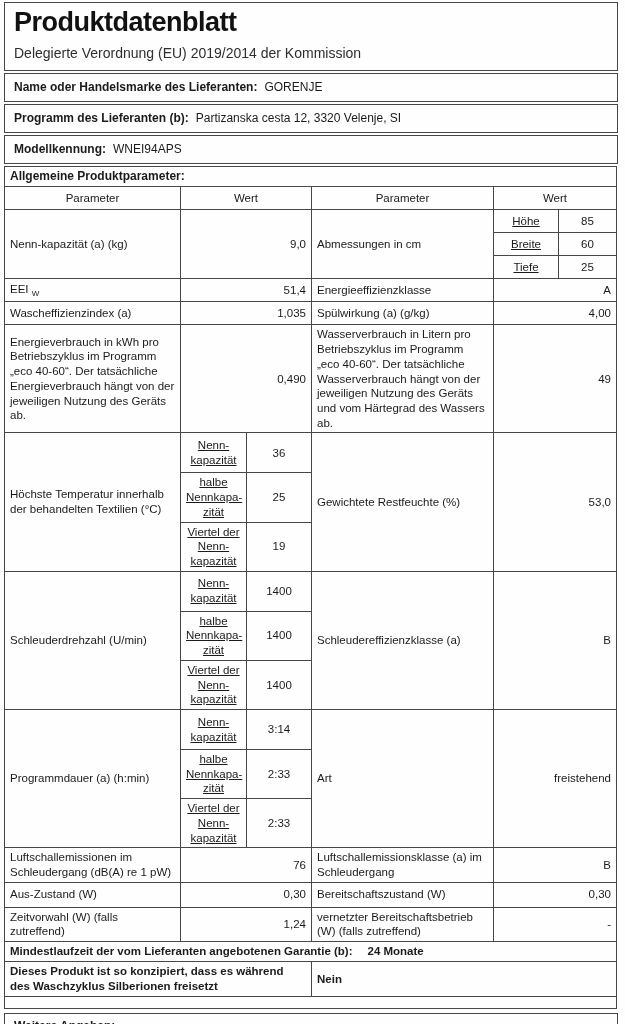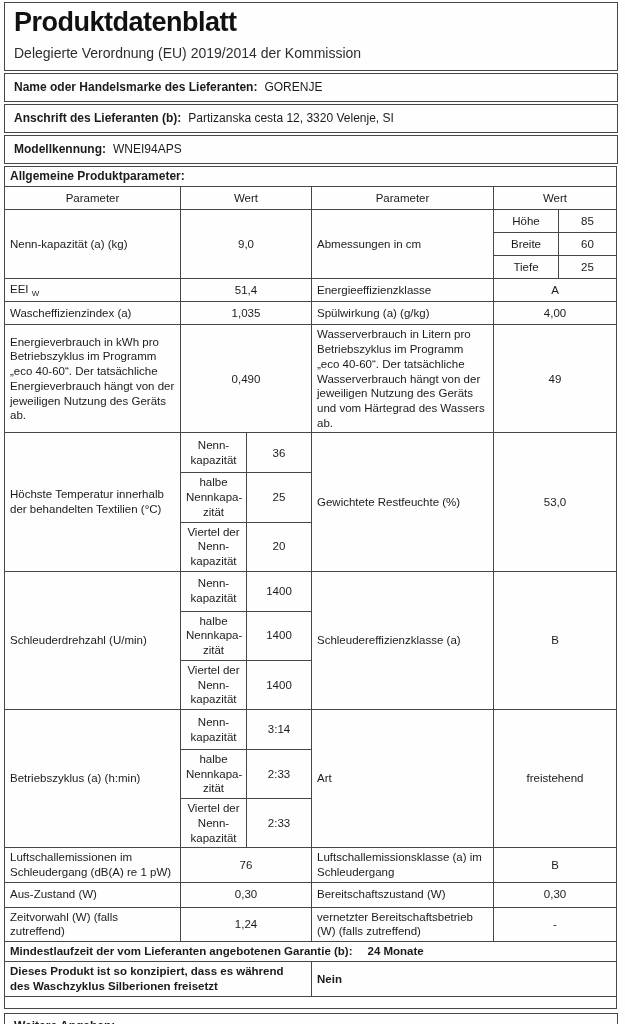--- a/index.html
+++ b/index.html
@@ -50,22 +50,22 @@
     line-height: 1.28;
     overflow: hidden;
   }
   td.section-title {
     font-weight: bold;
     font-size: 12px;
     padding: 4px 5px;
     height: 20px;
   }
   td.param { text-align: left; }
-  td.val { text-align: center; }
-  td.sublabel { text-align: center; padding: 2px 3px; }
+  td.val { text-align: right; }
+  td.sublabel { text-align: center; padding: 2px 3px; text-decoration: underline; }
   td.subval { text-align: center; }
   td.hdr-param { text-align: center; height: 23px; }
   td.hdr-val { text-align: center; }
   td.bold { font-weight: bold; }
   td.empty-row { height: 12px; padding: 0; }
   .wlabel { font-weight: bold; }
   .wvalue { font-weight: bold; margin-left: 15px; }
   sub.eei-sub { font-size: 8px; }
   
   .more-info-box { margin-top: 4px; padding: 5px 9px 6px 9px; font-size: 12px; font-weight: bold; }
@@ -77,21 +77,21 @@
 
   <div class="box title-box">
     <div class="doc-title">Produktdatenblatt</div>
     <div class="doc-subtitle">Delegierte Verordnung (EU) 2019/2014 der Kommission</div>
   </div>
 
   <div class="box info-row">
     <span class="lbl">Name oder Handelsmarke des Lieferanten:</span><span class="val">GORENJE</span>
   </div>
   <div class="box info-row">
-    <span class="lbl">Anschrift des Lieferanten (b):</span><span class="val">Partizanska cesta 12, 3320 Velenje, SI</span>
+    <span class="lbl">Programm des Lieferanten (b):</span><span class="val">Partizanska cesta 12, 3320 Velenje, SI</span>
   </div>
   <div class="box info-row">
     <span class="lbl">Modellkennung:</span><span class="val">WNEI94APS</span>
   </div>
 
   <table class="main">
     <colgroup>
       <col style="width:176px">
         <col style="width:66px">
         <col style="width:65px">
@@ -155,41 +155,41 @@
       <td class="subval">36</td>
       <td class="param" rowspan="3">Gewichtete Restfeuchte (%)</td>
       <td class="val" colspan="2" rowspan="3">53,0</td>
     </tr>
     <tr>
       <td class="sublabel" style="height:44px">halbe Nennkapa-zität</td>
       <td class="subval">25</td>
     </tr>
     <tr>
       <td class="sublabel" style="height:42px">Viertel der Nenn-kapazität</td>
-      <td class="subval">20</td>
+      <td class="subval">19</td>
     </tr>
 
     <tr>
       <td class="param" rowspan="3">Schleuderdrehzahl (U/min)</td>
       <td class="sublabel" style="height:40px">Nenn-kapazität</td>
       <td class="subval">1400</td>
       <td class="param" rowspan="3">Schleudereffizienzklasse (a)</td>
       <td class="val" colspan="2" rowspan="3">B</td>
     </tr>
     <tr>
       <td class="sublabel" style="height:44px">halbe Nennkapa-zität</td>
       <td class="subval">1400</td>
     </tr>
     <tr>
       <td class="sublabel" style="height:42px">Viertel der Nenn-kapazität</td>
       <td class="subval">1400</td>
     </tr>
 
     <tr>
-      <td class="param" rowspan="3">Betriebszyklus (a) (h:min)</td>
+      <td class="param" rowspan="3">Programmdauer (a) (h:min)</td>
       <td class="sublabel" style="height:40px">Nenn-kapazität</td>
       <td class="subval">3:14</td>
       <td class="param" rowspan="3">Art</td>
       <td class="val" colspan="2" rowspan="3">freistehend</td>
     </tr>
     <tr>
       <td class="sublabel" style="height:44px">halbe Nennkapa-zität</td>
       <td class="subval">2:33</td>
     </tr>
     <tr>

